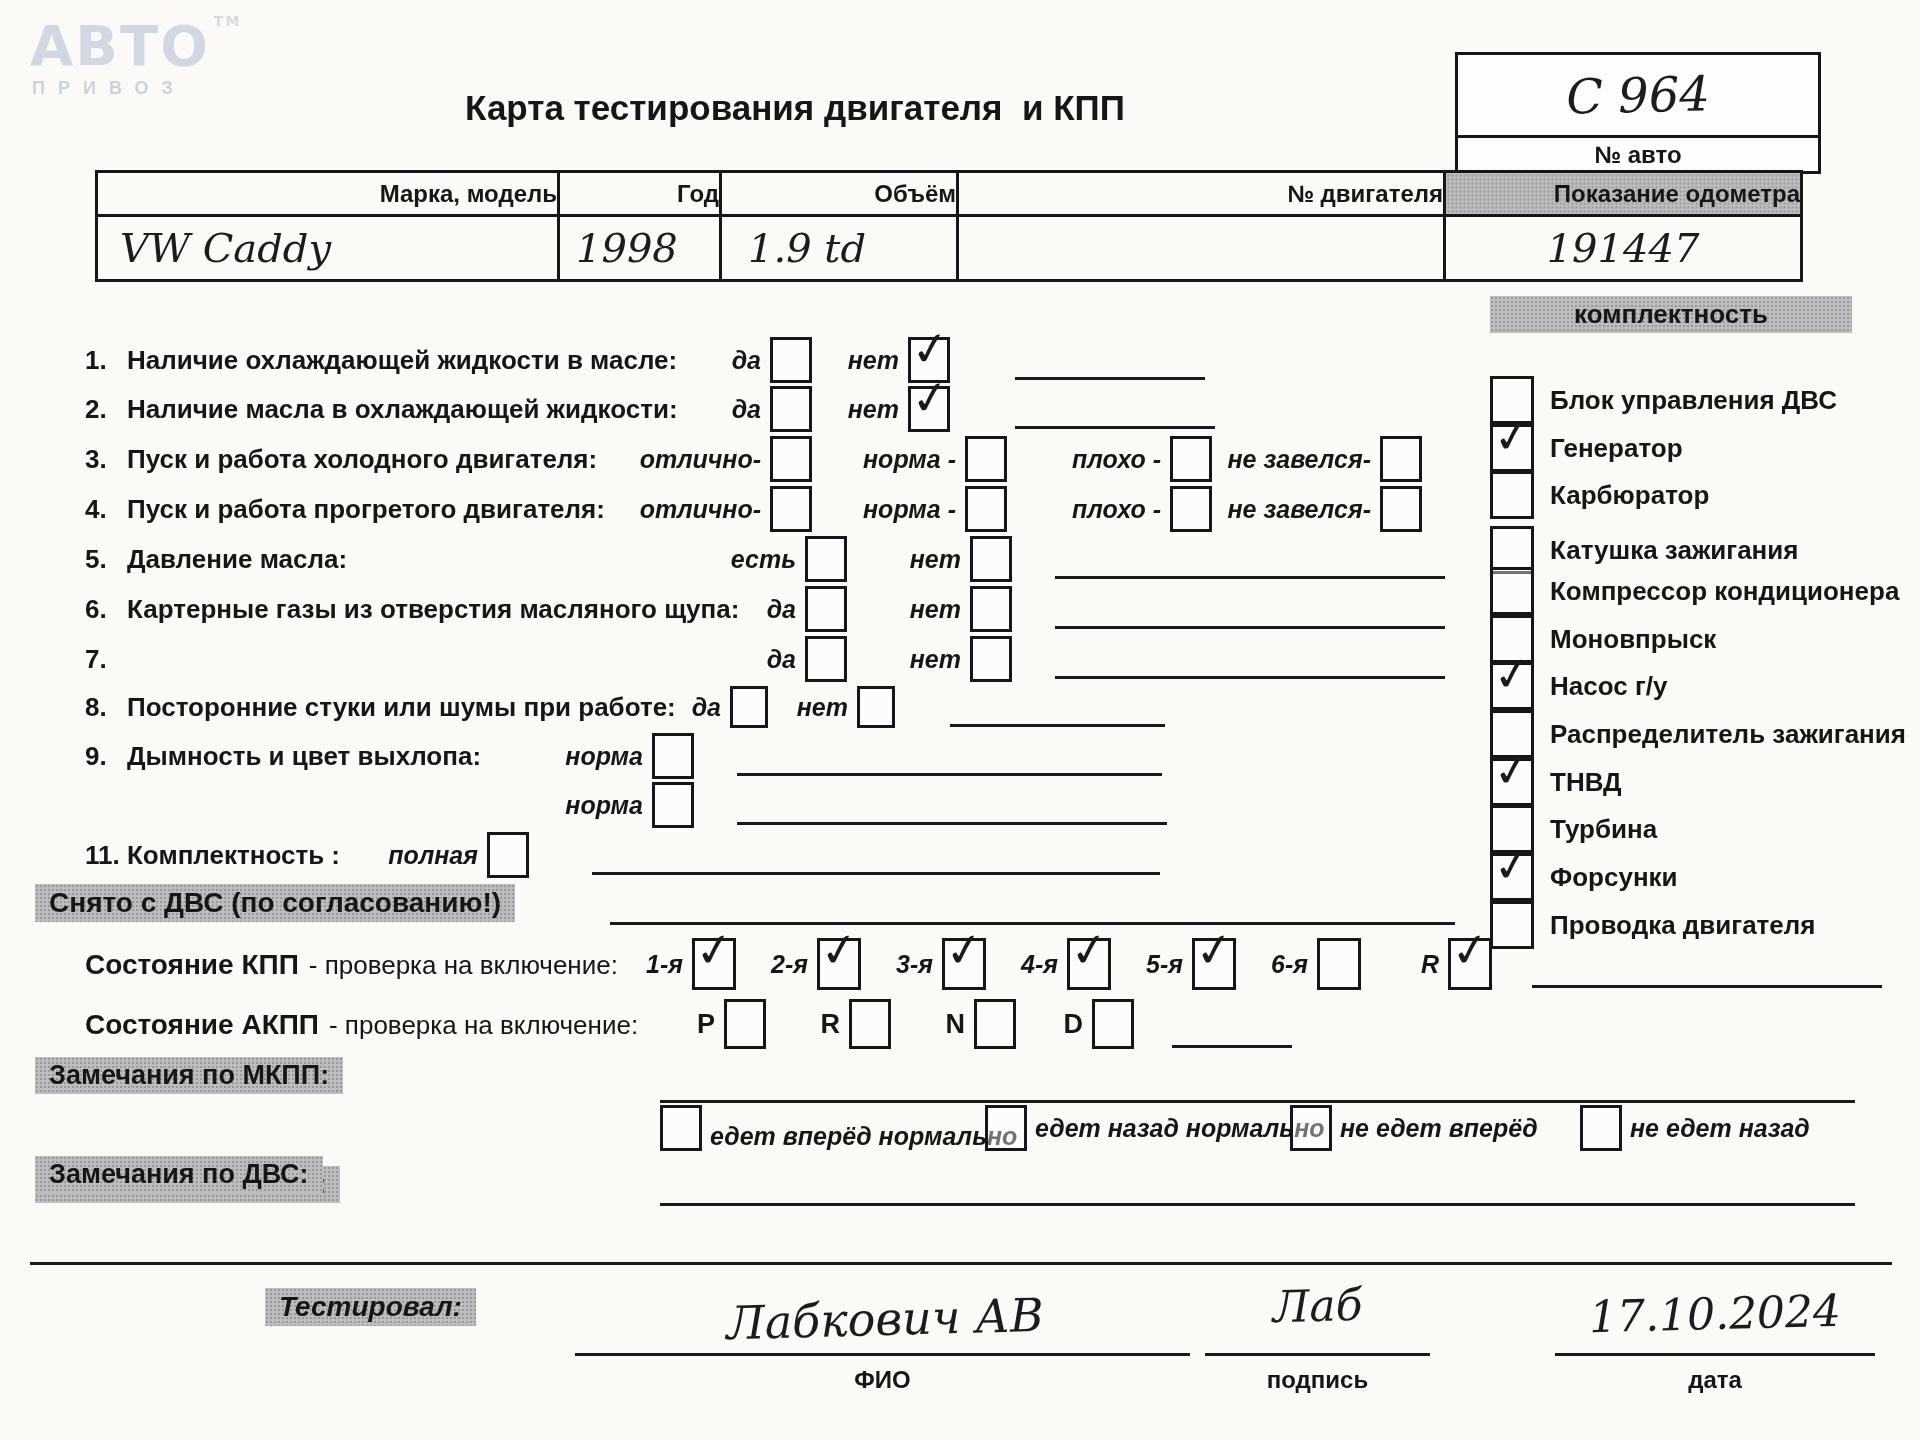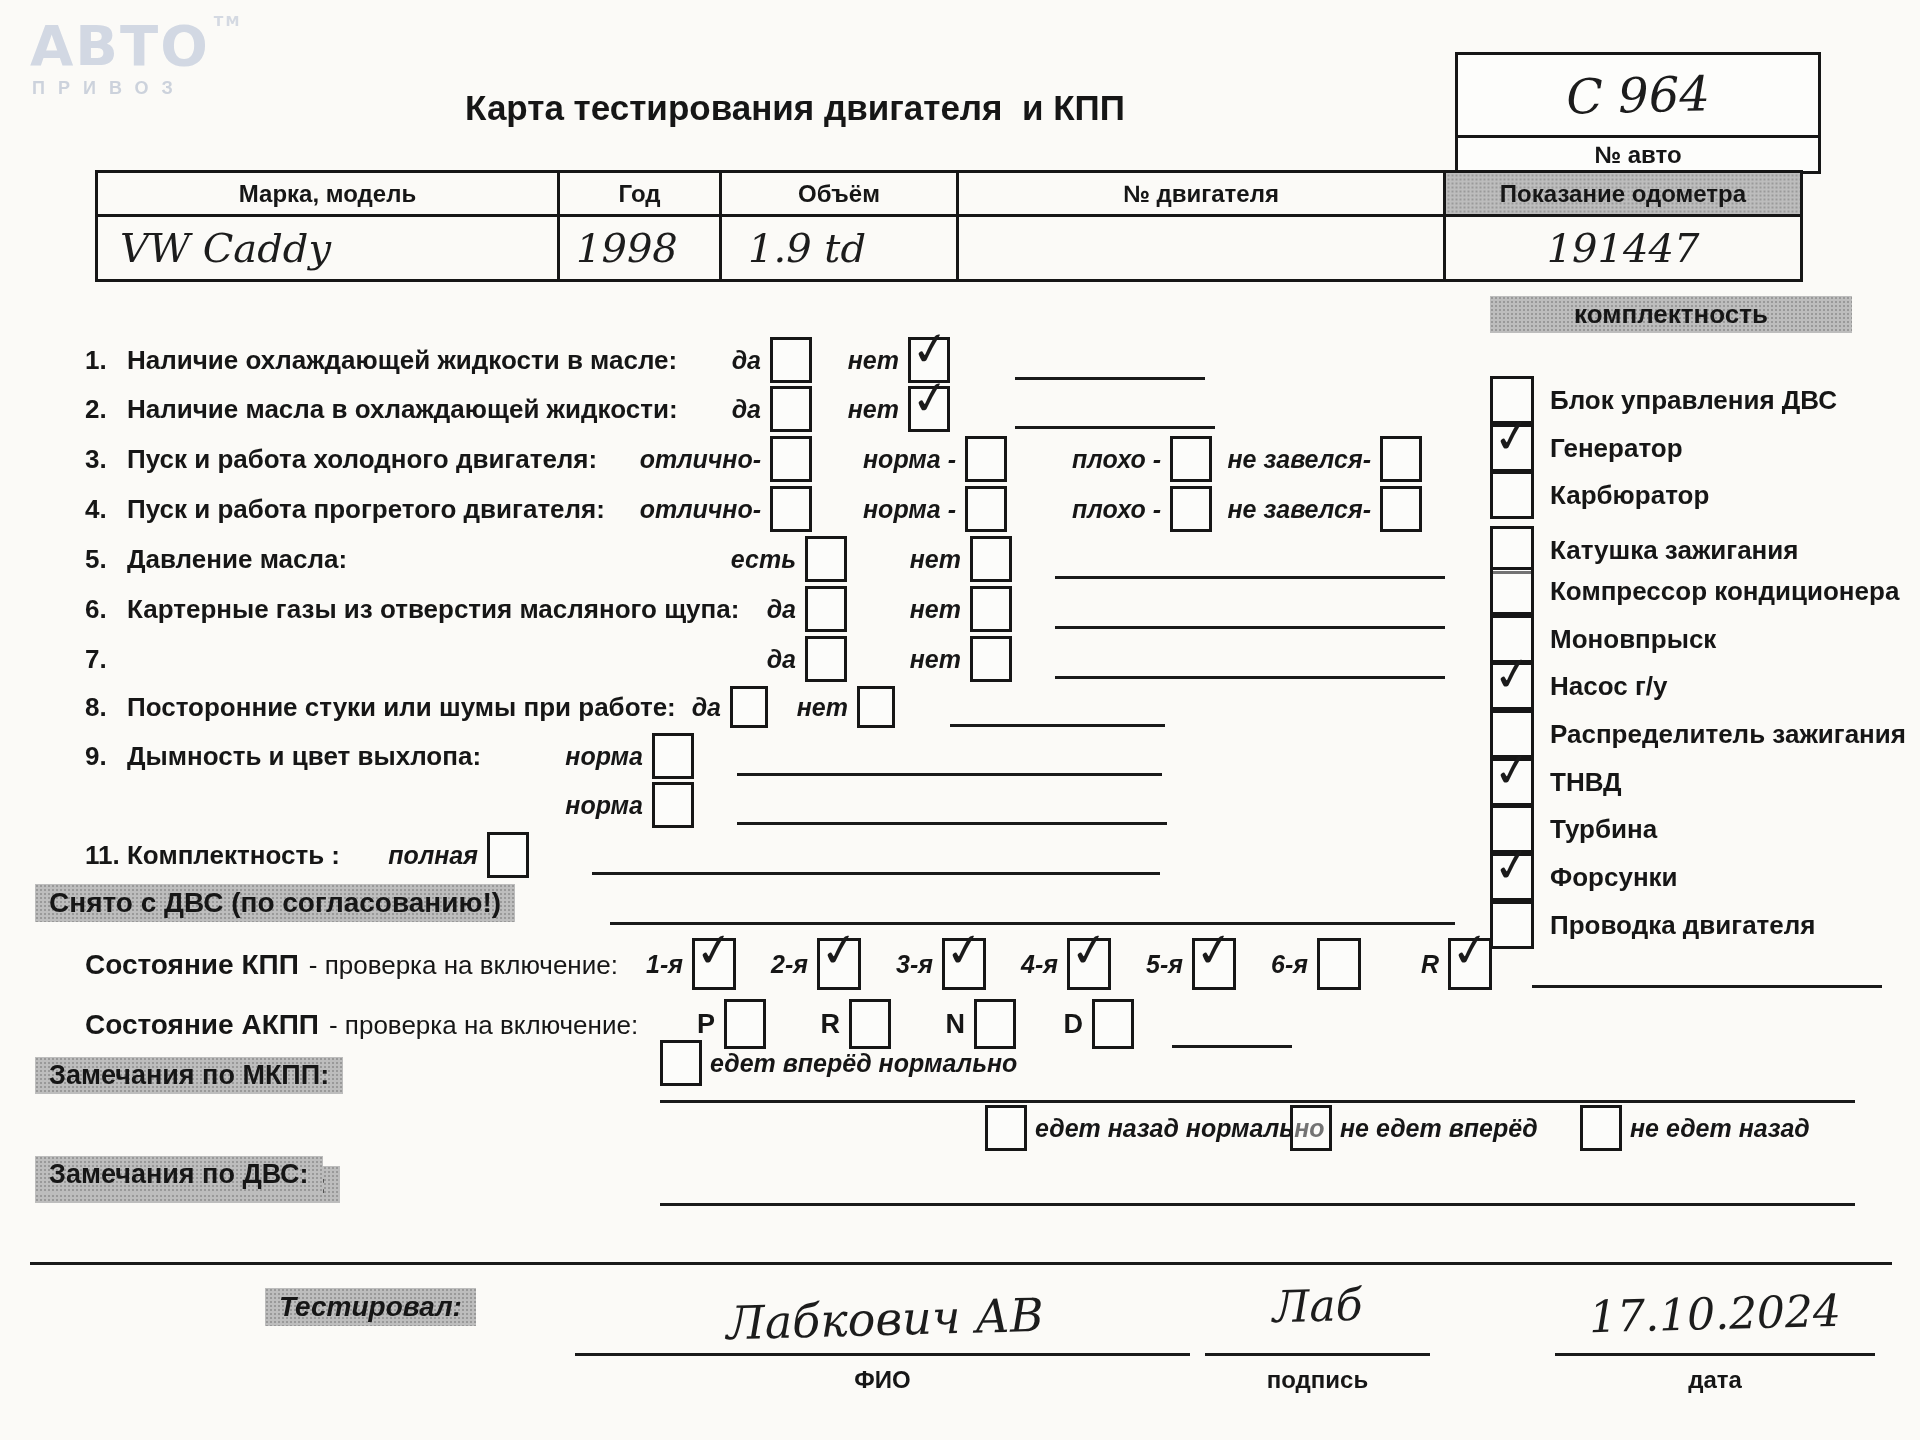--- a/index.html
+++ b/index.html
@@ -15,21 +15,21 @@
   .title{position:absolute;left:395px;top:88px;width:800px;text-align:center;font-size:35px;font-weight:bold;white-space:pre}
 
   
   .autobox{position:absolute;left:1455px;top:52px;width:360px;border:3px solid #161616;background:#fdfdfb}
   .autobox-val{height:80px;display:flex;align-items:center;justify-content:center;font-size:48px}
   .autobox-label{height:33px;border-top:3px solid #161616;display:flex;align-items:center;justify-content:center;font-weight:bold;font-size:24px}
 
   
   .vtable{position:absolute;left:95px;top:170px;border-collapse:collapse;table-layout:fixed}
   .vtable td{border:3px solid #161616;padding:0;overflow:hidden}
-  .vh{height:41px;text-align:center;font-weight:bold;font-size:24px}
+  .vh{height:41px;text-align:right;font-weight:bold;font-size:24px}
   .vv{height:62px;font-size:40px}
   .shade{background:#bdbdbd;background-image:radial-gradient(#9a9a9a 1px, rgba(0,0,0,0) 1px);background-size:4px 4px}
 
   .hw{font-family:"DejaVu Serif",serif;font-style:italic;transform:rotate(-1.5deg);color:#1c1c1c}
 
   
   .bar{position:absolute;display:inline-block;background:#bdbdbd;background-image:radial-gradient(#999 1px, rgba(0,0,0,0) 1px);background-size:4px 4px;font-weight:bold;padding:3px 14px;white-space:nowrap}
 
   
   .clrow{position:absolute;left:85px;height:46px;display:flex;align-items:center;white-space:nowrap}
@@ -394,21 +394,21 @@
     <div class="eq" style="top: 853px;">
       <span class="cb cb-eq">
         <span class="tick">✓</span>
       </span>
       <span class="eqlabel">Форсунки</span>
     </div>
     <div class="eq" style="top: 901px;">
       <span class="cb cb-eq"></span>
       <span class="eqlabel">Проводка двигателя</span>
     </div>
-    <span class="ropt" style="left: 660px; top: 1040px;">
+    <span class="ropt" style="left: 660px; top: 1105px; align-items: flex-end;">
       <span class="cb"></span>
       <span class="roptlabel">едет вперёд нормально</span>
     </span>
     <span class="ropt" style="left: 985px; top: 1105px;">
       <span class="cb"></span>
       <span class="roptlabel">едет назад нормально</span>
     </span>
     <span class="ropt" style="left: 1290px; top: 1105px;">
       <span class="cb"></span>
       <span class="roptlabel">не едет вперёд</span>

